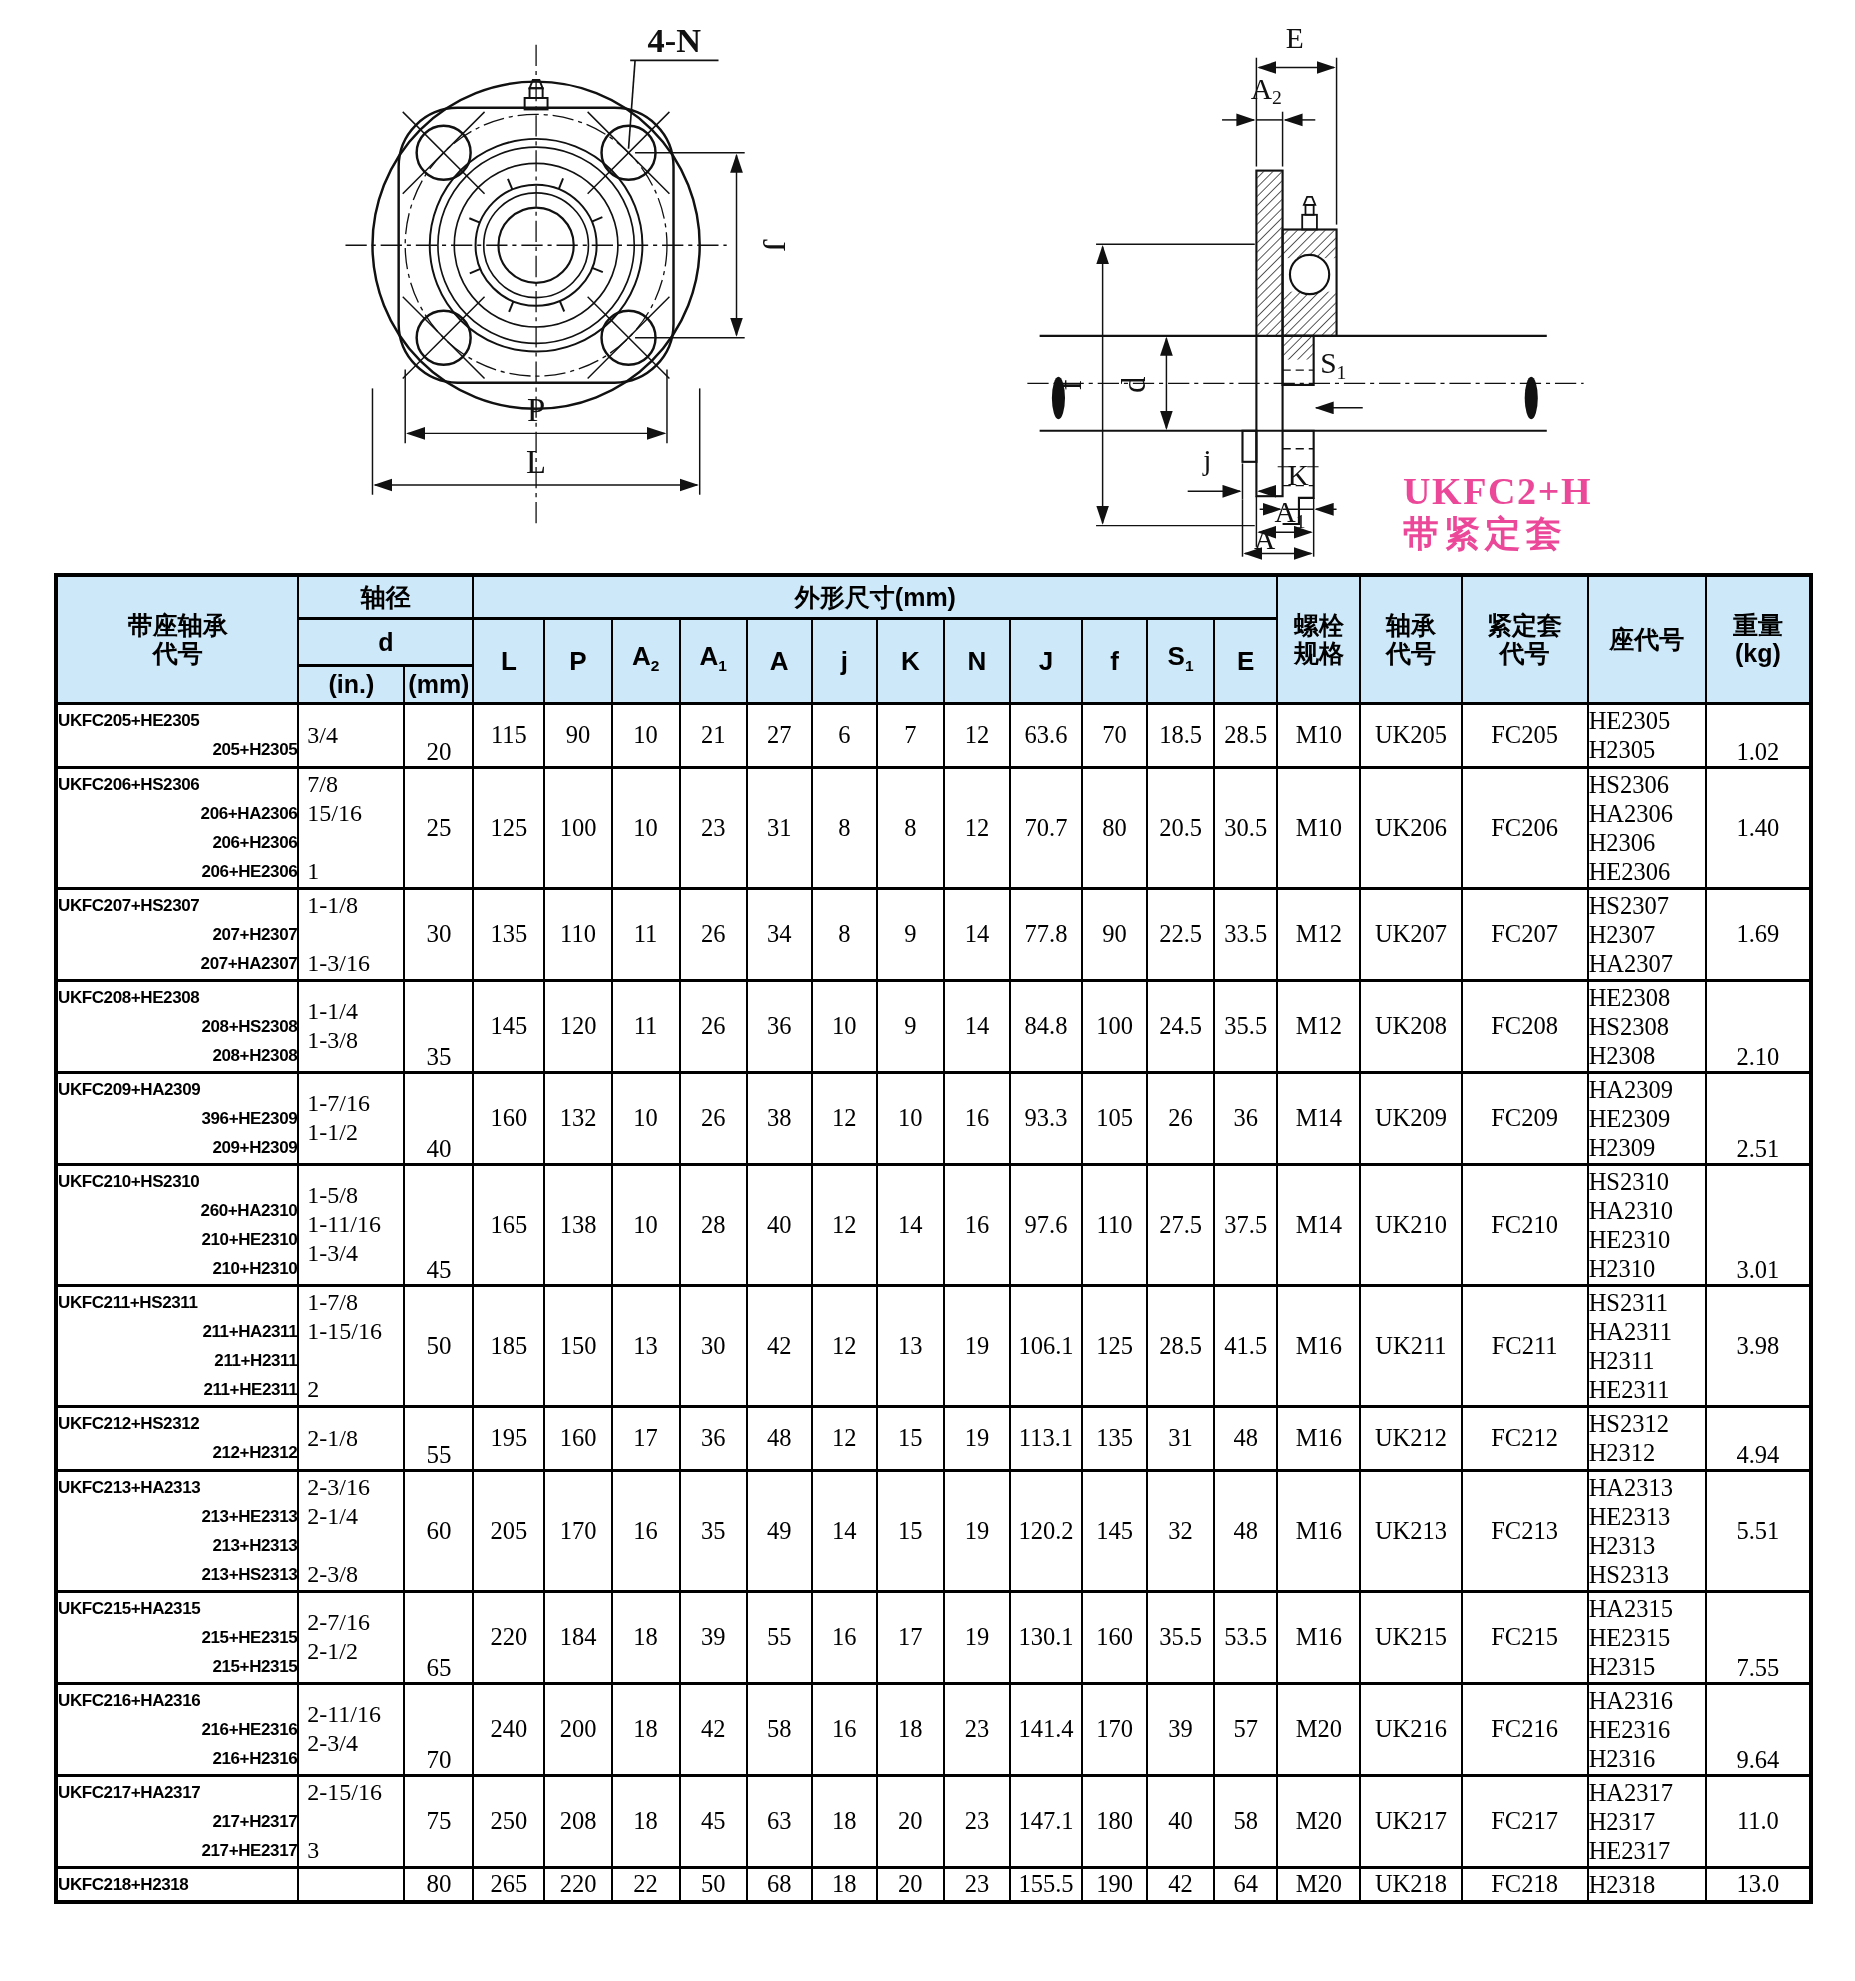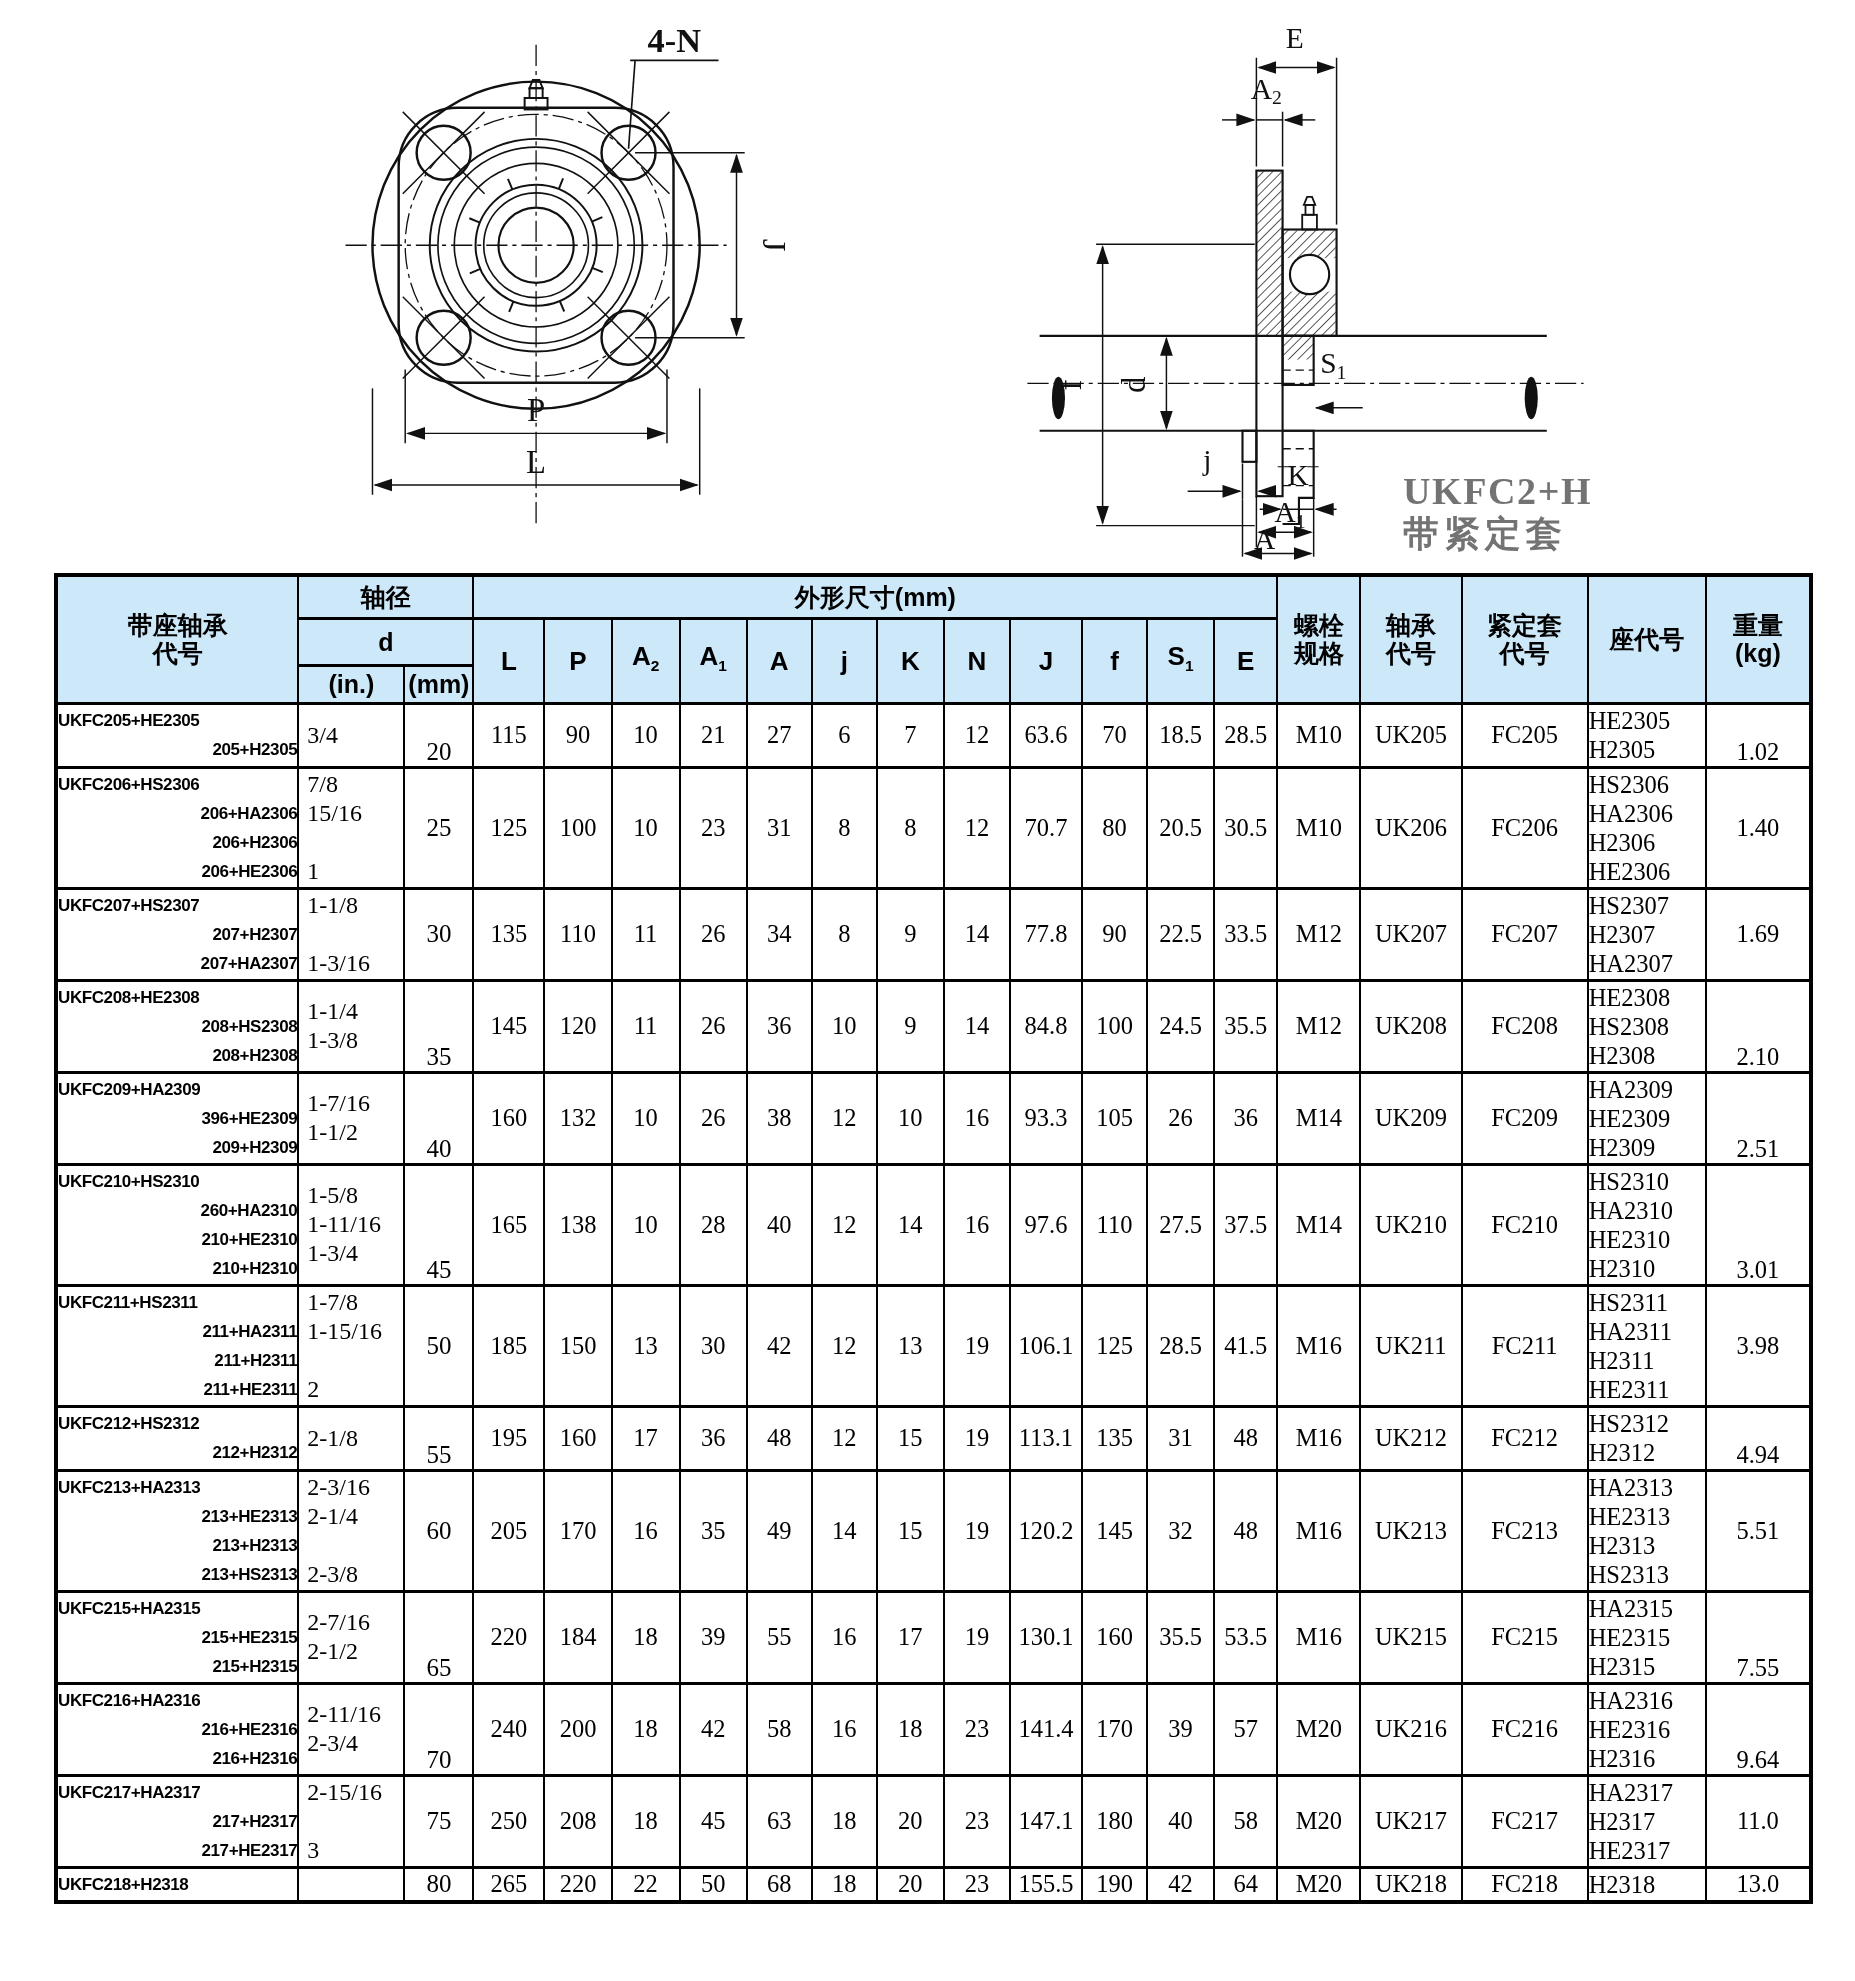--- a/index.html
+++ b/index.html
@@ -236,21 +236,21 @@
     <text class="dimlbl-sm" x="312" y="112" text-anchor="middle"><tspan>A</tspan><tspan dy="7" font-size="24">2</tspan></text>
     <text class="dimlbl" x="86" y="462" text-anchor="middle" transform="rotate(-90 86 462)">f</text>
     <text class="dimlbl" x="164" y="462" text-anchor="middle" transform="rotate(-90 164 462)">d</text>
     <text class="dimlbl-sm" x="378" y="448"><tspan>S</tspan><tspan dy="7" font-size="24">1</tspan></text>
     <text class="dimlbl-sm" x="240" y="566" text-anchor="middle">j</text>
     <text class="dimlbl-sm" x="351" y="584" text-anchor="middle">K</text>
     <text class="dimlbl-sm" x="322" y="630"><tspan>A</tspan><tspan dy="7" font-size="24">1</tspan></text>
     <text class="dimlbl-sm" x="310" y="662" text-anchor="middle">A</text>
   </svg>
 
-  <div id="series-label" style="color: #737373;">
+  <div id="series-label" style="color: #ec4899;">
     <div class="l1">UKFC2+H</div>
     <div class="l2">带紧定套</div>
   </div>
 
   <table id="spec-table">
     <colgroup>
       <col style="width:242px">
         <col style="width:106px">
         <col style="width:69px">
       <col style="width:71px">

